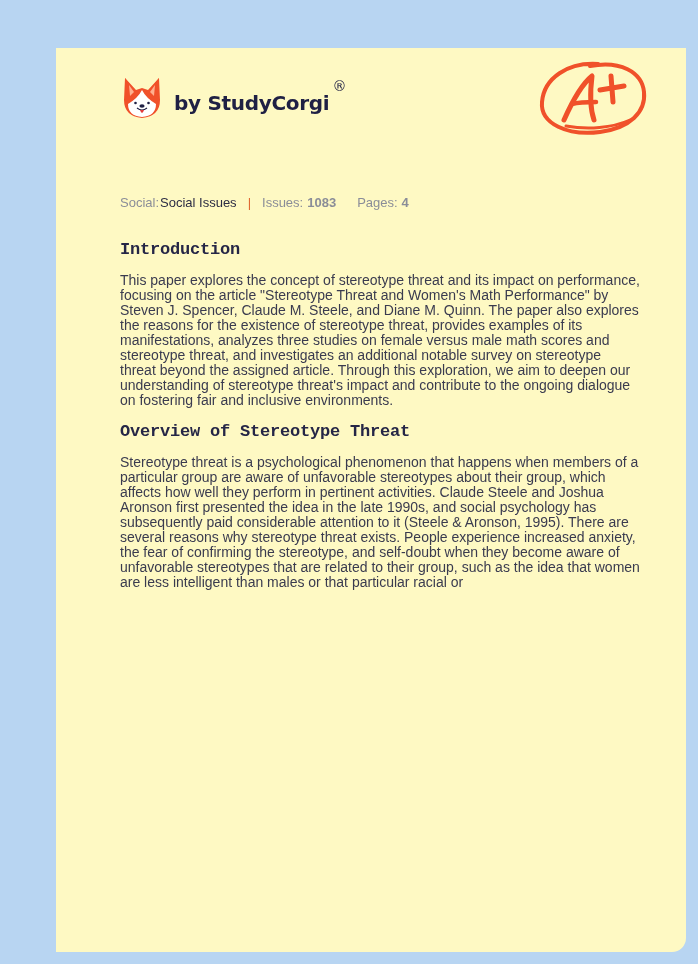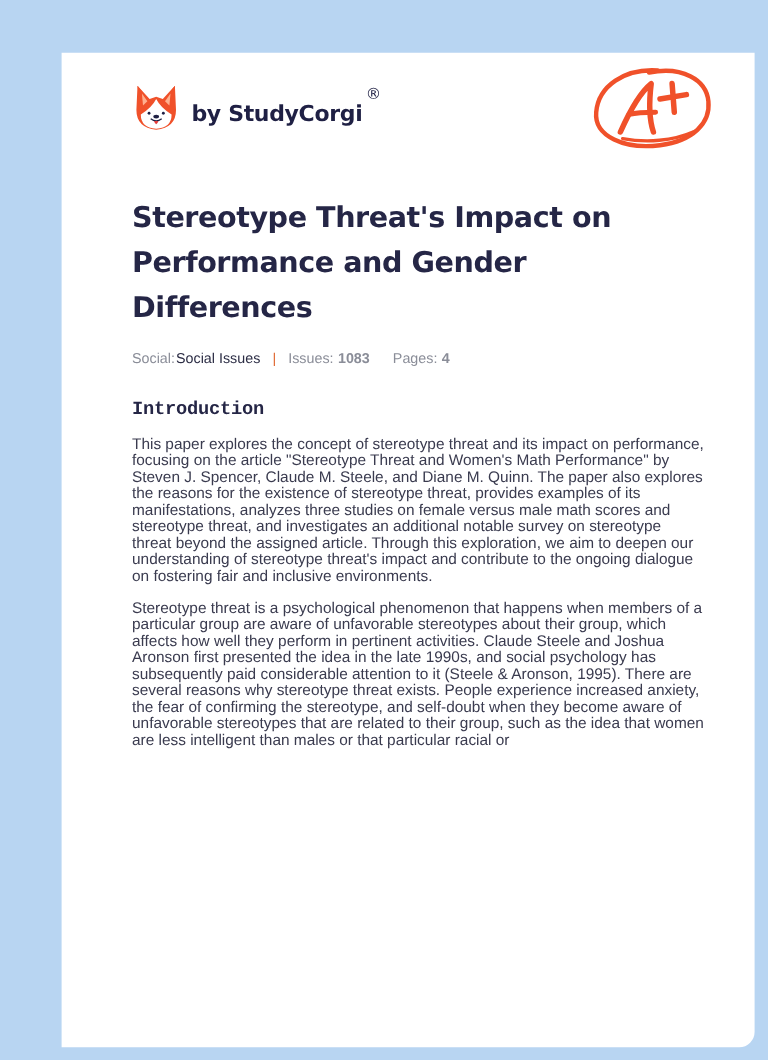--- a/index.html
+++ b/index.html
@@ -13,21 +13,21 @@
       position: relative;
       overflow: hidden;
       font-family: "Liberation Sans", sans-serif;
     }
     .card {
       position: absolute;
       left: 56px;
       top: 48px;
       width: 630px;
       height: 904px;
-      background: #ffffff;
+      background: #fef9c3;
       border-radius: 0 0 14px 0;
       overflow: hidden;
     }
     .header {
       position: absolute;
       left: 0;
       top: 0;
       width: 630px;
       height: 110px;
     }
@@ -167,30 +167,30 @@
       <path d="M34 46 C 42 44, 50 44, 58 44" stroke="#f0512a" stroke-width="4.5" fill="none" stroke-linecap="round"></path>
 
       <path d="M62 32 L86 28" stroke="#f0512a" stroke-width="5" fill="none" stroke-linecap="round"></path>
       <path d="M73 18 L75 44" stroke="#f0512a" stroke-width="5" fill="none" stroke-linecap="round"></path>
 
       <path d="M28 68 C 50 72, 74 70, 92 62" stroke="#f0512a" stroke-width="3" fill="none" stroke-linecap="round"></path>
     </svg>
   </div>
 
   <div class="content">
-    <h1 class="title">Stereotype Threat's Impact on Performance and Gender Differences</h1>
 
     <div class="meta">
       <span>Social:</span>
       <span class="topic-value">Social Issues</span>
       <span class="sep">|</span>
       <span>Issues:</span>
       <span class="words-val">1083</span>
       <span class="pages">Pages:</span>
       <span class="pages-val">4</span>
     </div>
 
     <h2 class="section-heading h-intro">Introduction</h2>
     <p class="para">This paper explores the concept of stereotype threat and its impact on performance, focusing on the article "Stereotype Threat and Women's Math Performance" by Steven J. Spencer, Claude M. Steele, and Diane M. Quinn. The paper also explores the reasons for the existence of stereotype threat, provides examples of its manifestations, analyzes three studies on female versus male math scores and stereotype threat, and investigates an additional notable survey on stereotype threat beyond the assigned article. Through this exploration, we aim to deepen our understanding of stereotype threat's impact and contribute to the ongoing dialogue on fostering fair and inclusive environments.</p>
 
+    <h2 class="section-heading h-overview">Overview of Stereotype Threat</h2>
     <p class="para">Stereotype threat is a psychological phenomenon that happens when members of a particular group are aware of unfavorable stereotypes about their group, which affects how well they perform in pertinent activities. Claude Steele and Joshua Aronson first presented the idea in the late 1990s, and social psychology has subsequently paid considerable attention to it (Steele &amp; Aronson, 1995). There are several reasons why stereotype threat exists. People experience increased anxiety, the fear of confirming the stereotype, and self-doubt when they become aware of unfavorable stereotypes that are related to their group, such as the idea that women are less intelligent than males or that particular racial or</p>
   </div>
 </div>
 
 </body></html>

